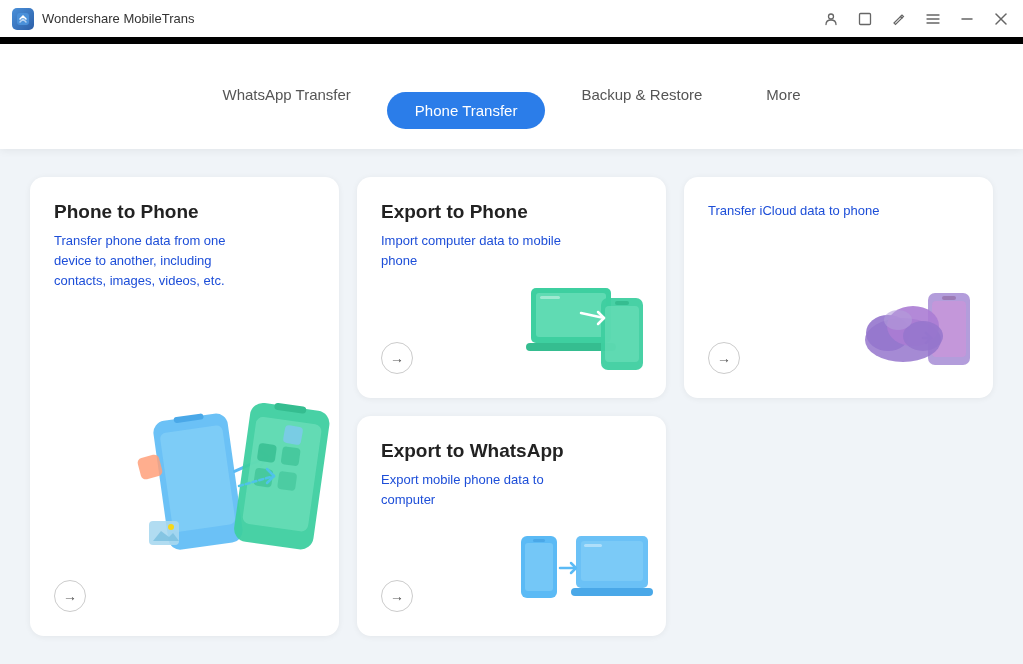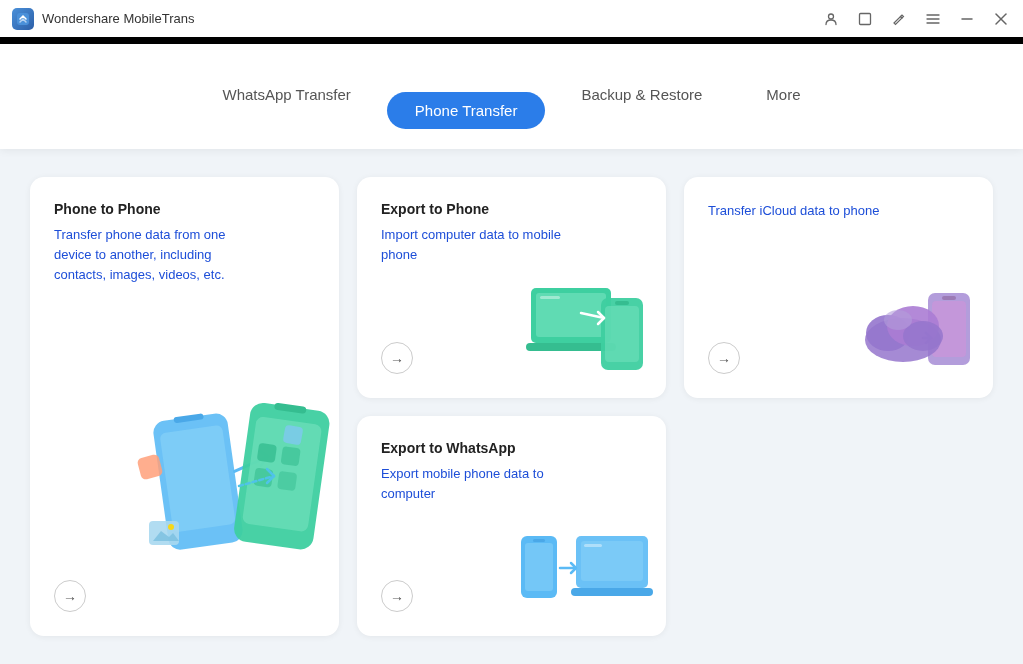--- a/index.html
+++ b/index.html
@@ -110,21 +110,21 @@
       display: flex;
       flex-direction: column;
       justify-content: space-between;
     }
 
     .card-large {
       grid-row: span 2;
     }
 
     .card-title {
-      font-size: 14px;
+      font-size: 19px;
       font-weight: 700;
       color: #222;
       margin-bottom: 8px;
     }
 
     .card-desc {
       font-size: 13px;
       color: #1d4ed8;
       line-height: 1.55;
       max-width: 200px;

